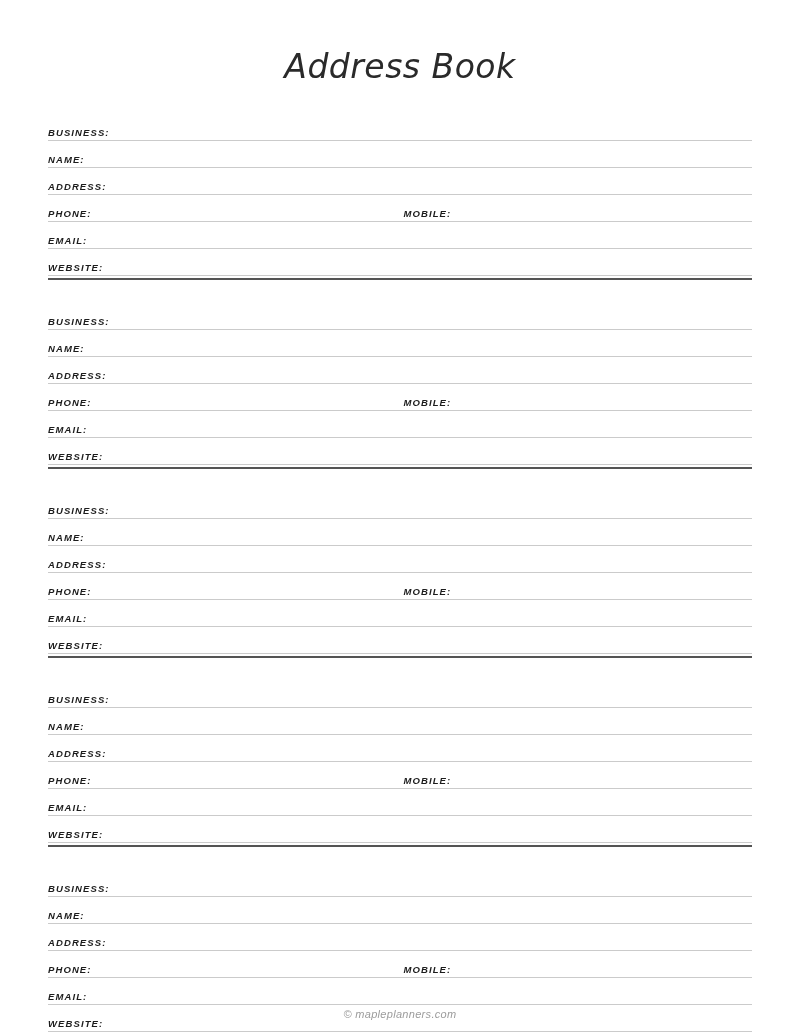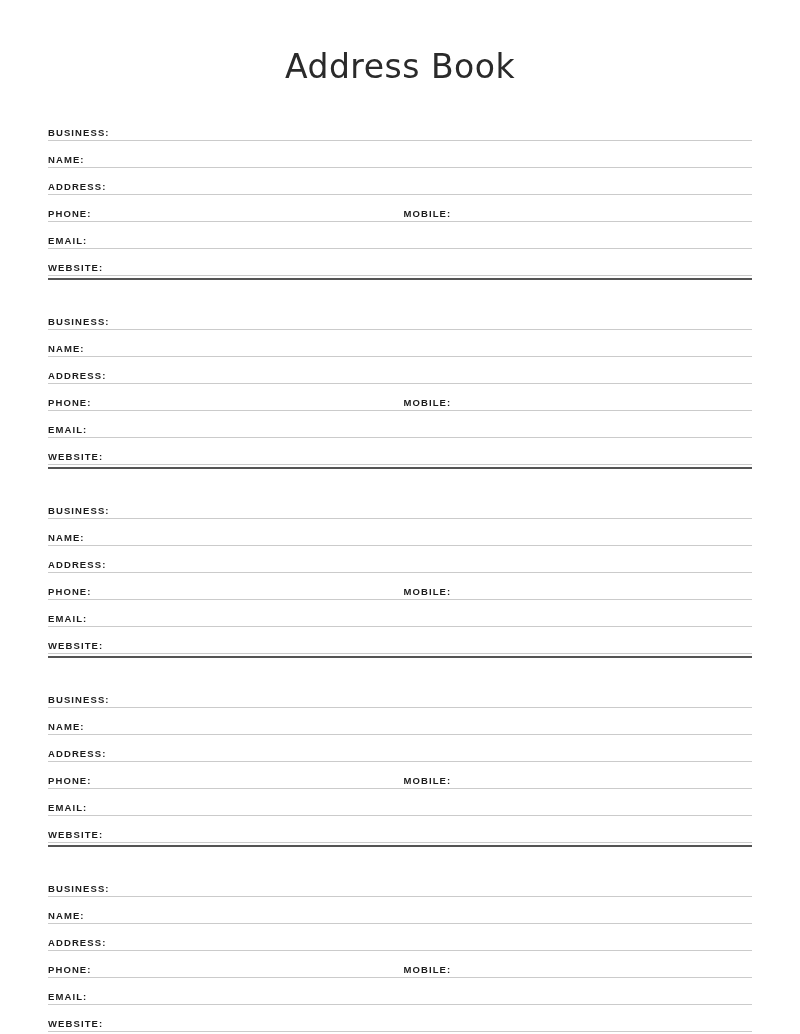--- a/index.html
+++ b/index.html
@@ -12,20 +12,21 @@
   *{ margin:0; padding:0; box-sizing:content-box; }
   html,body{ background:#e9e9e9; }
   .sheet{
     position:relative;
     width:800px;
     height:1034px;
     margin:0 auto;
     background:#ffffff;
     font-family:"Liberation Sans", sans-serif;
     overflow:hidden;
+    font-style:italic;
   }
   .page-title{
     padding-top:46px;
     height:42px;
     line-height:42px;
     text-align:center;
     font-family:"DejaVu Sans", "Liberation Sans", sans-serif;
     font-size:33px;
     font-weight:500;
     letter-spacing:0.5px;
@@ -181,14 +182,15 @@
       </div>
       <div class="row">
         <span class="lbl">EMAIL:</span>
       </div>
       <div class="row">
         <span class="lbl">WEBSITE:</span>
       </div>
     </section>
     </div>
 
+  <div class="page-footer">© mapleplanners.com</div>
 
 </div>
 
 </body></html>

